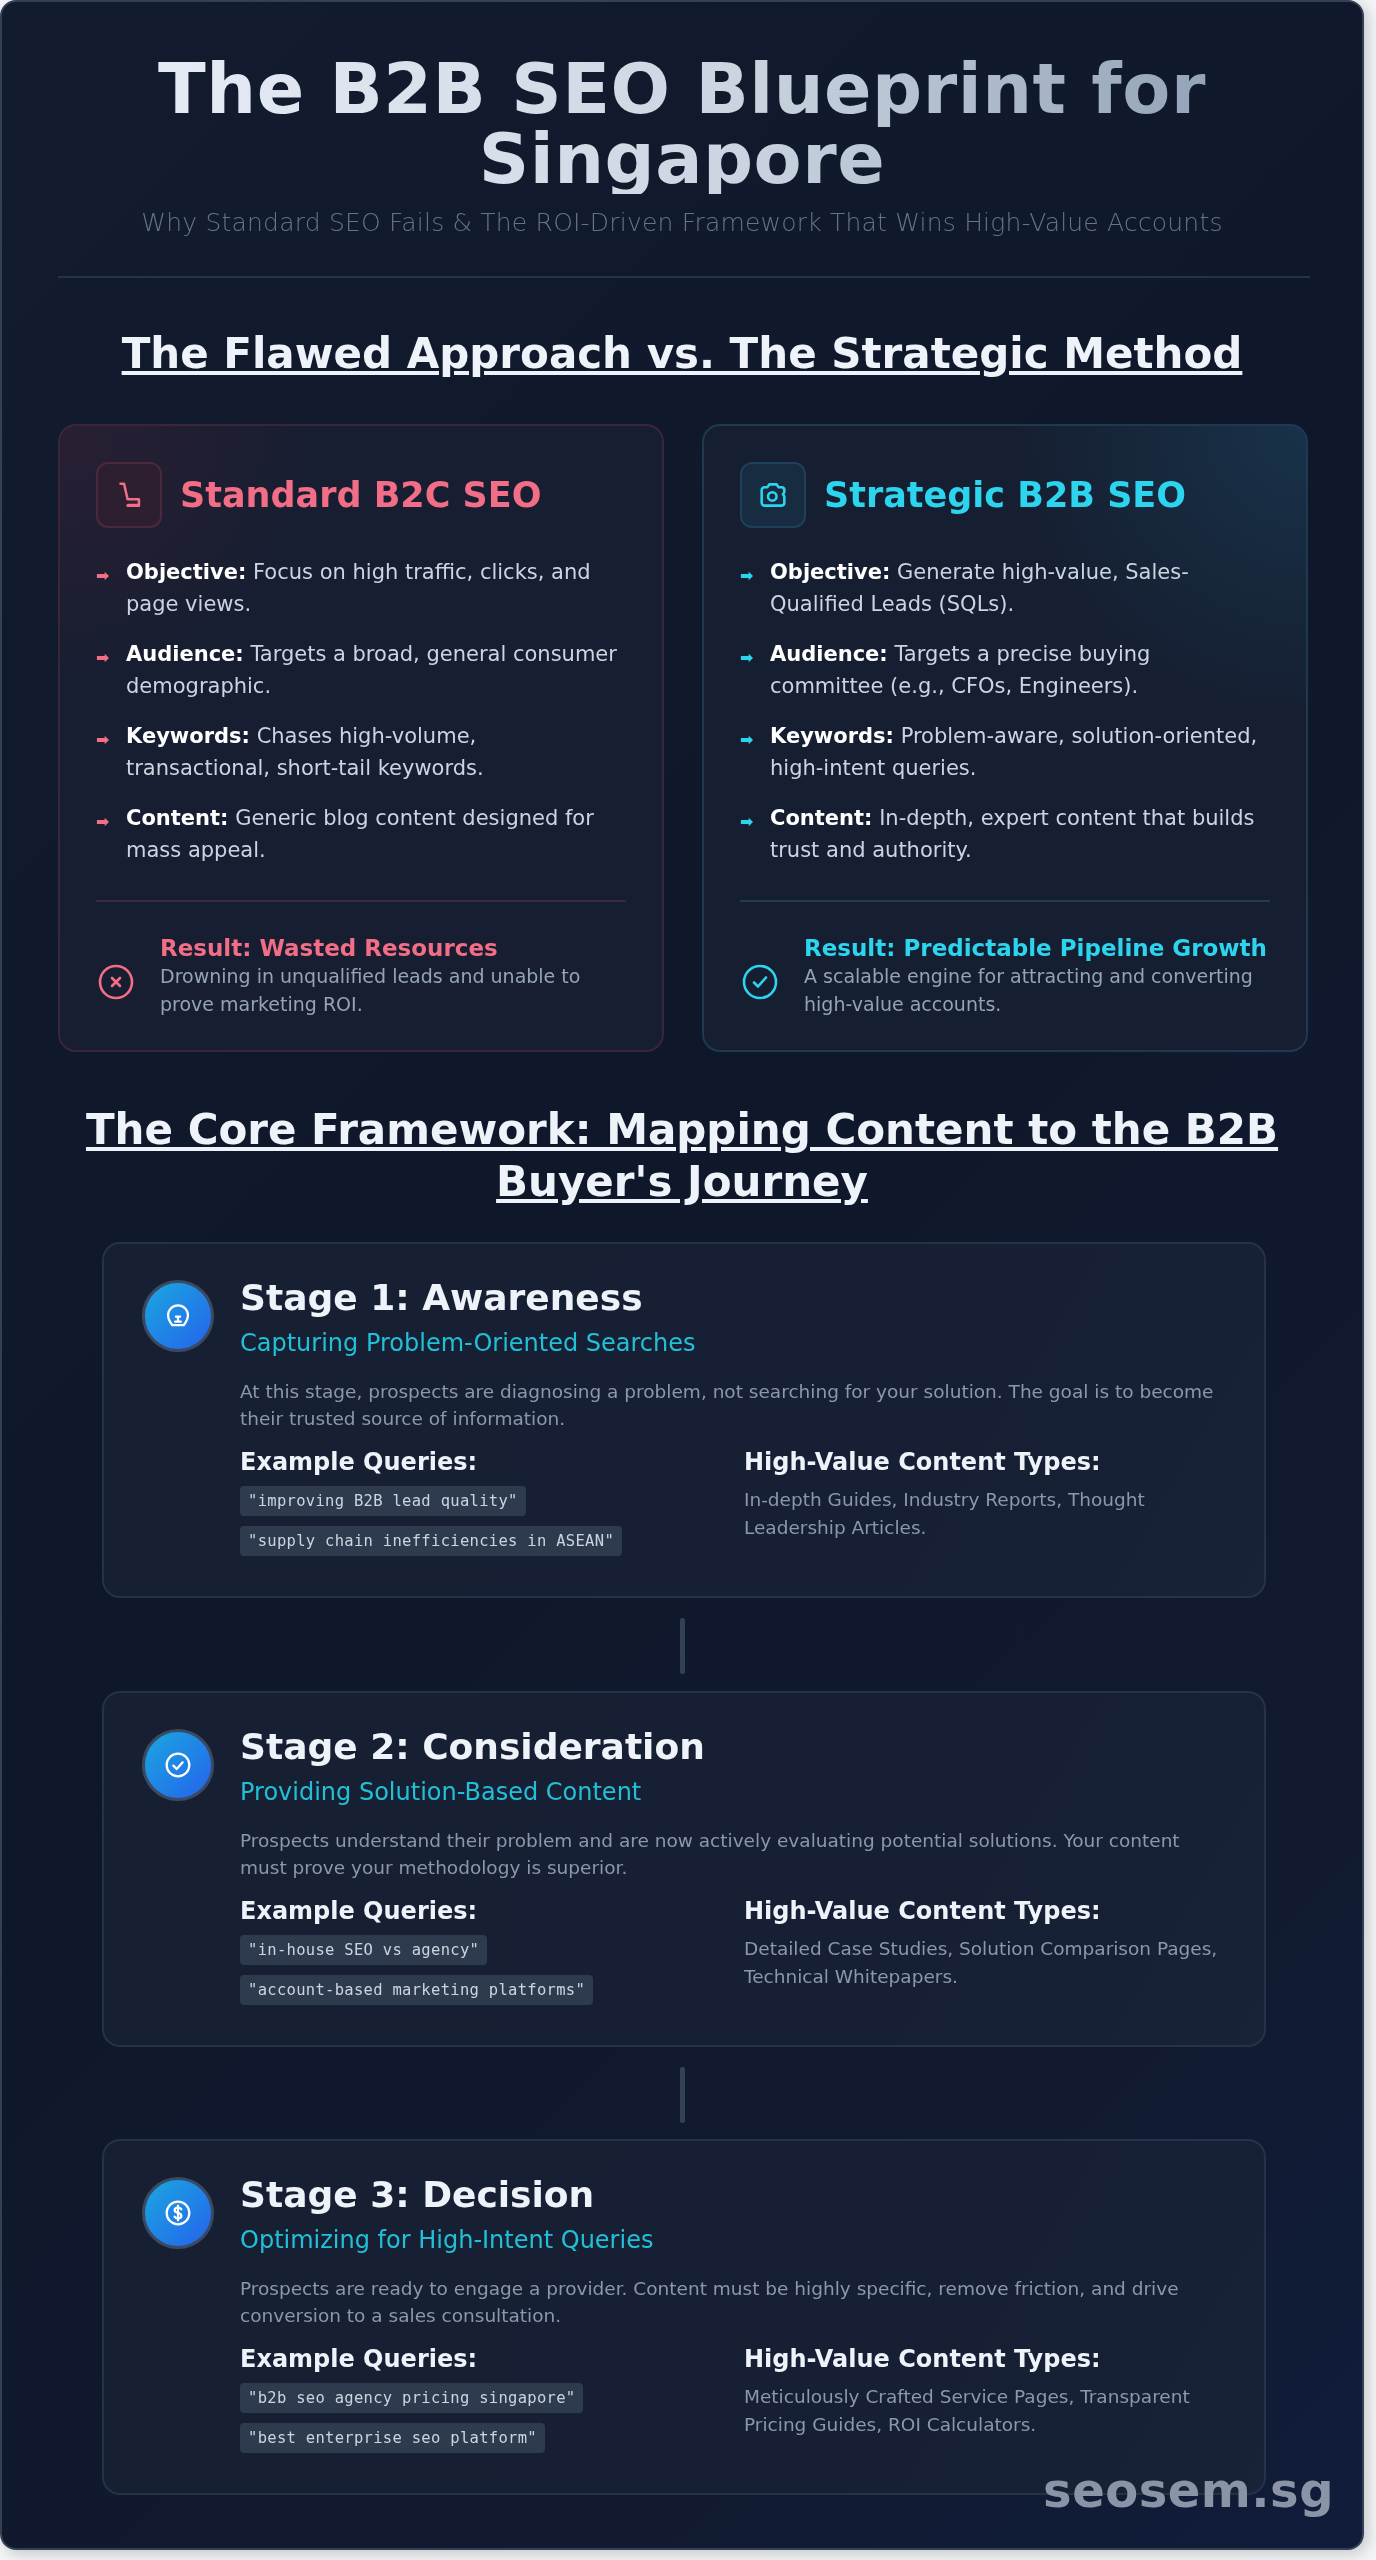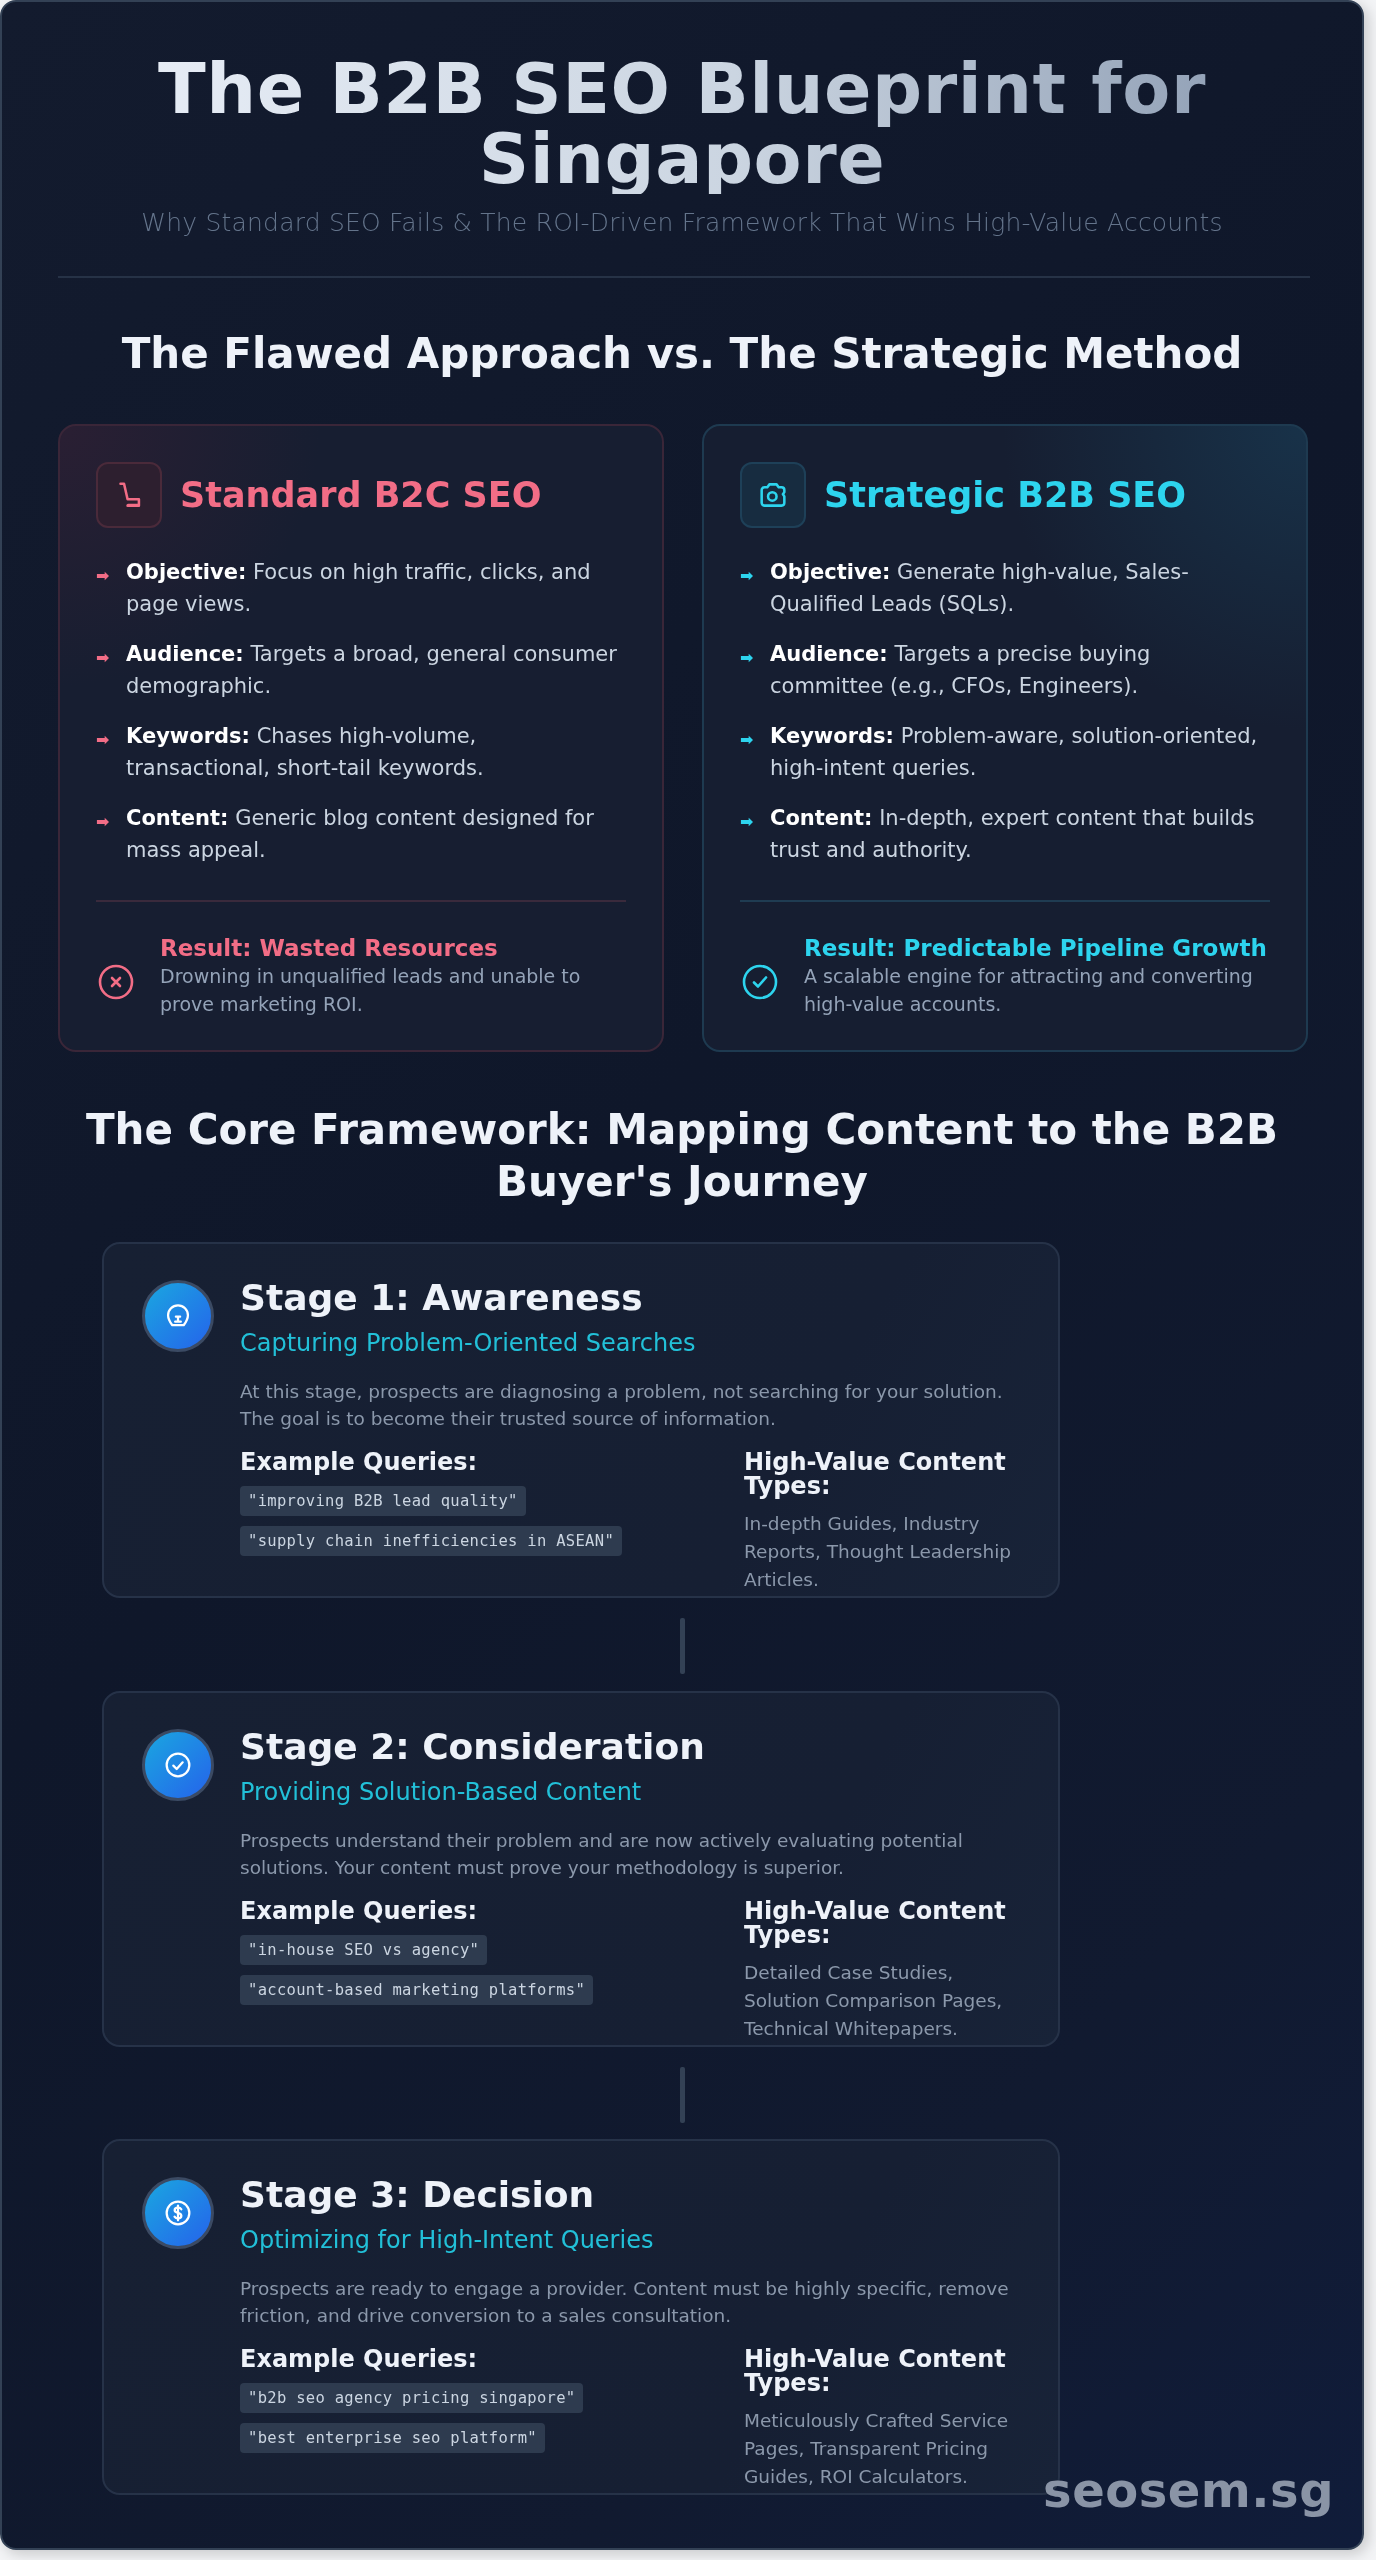--- a/index.html
+++ b/index.html
@@ -16,21 +16,21 @@
   .header { position: absolute; left: 0; top: 52px; width: 100%; text-align: center; }
   .main-title {
     font-weight: bold; font-size: 70px; line-height: 70px; letter-spacing: 0.5px;
     background: linear-gradient(90deg, #e6ecf5 0%, #cbd5e1 55%, #94a3b8 100%);
     -webkit-background-clip: text; background-clip: text; color: transparent;
     display: inline-block; padding: 0 4px;
   }
   .subtitle { margin-top: 14px; font-size: 25px; color: #64748b; font-weight: 300; letter-spacing: 0.2px; }
   .divider-top { position: absolute; left: 56px; top: 274px; width: 1252px; height: 2px; background: #263246; }
 
-  .section-title { position: absolute; left: 0; width: 100%; text-align: center; color: #eef2f9; font-weight: bold; font-size: 42px; line-height: 52px; }
+  .section-title { position: absolute; left: 0; width: 100%; text-align: center; color: #eef2f9; font-weight: bold; font-size: 42px; line-height: 52px; text-decoration: underline; }
 
   .compare-card {
     position: absolute; top: 422px; width: 606px; height: 628px; border-radius: 18px;
     background: #161e31; padding: 36px 36px 0 36px;
   }
   .card-bad { left: 56px; border: 2px solid #3a2638; background: radial-gradient(circle at 0% 0%, #2a1f33 0%, #171e31 30%); }
   .card-good { left: 700px; border: 2px solid #1e3a50; background: radial-gradient(circle at 100% 0%, #183249 0%, #161e31 35%); }
 
   .card-head { display: flex; align-items: center; height: 66px; }
   .card-icon { width: 66px; height: 66px; border-radius: 12px; display: flex; align-items: center; justify-content: center; flex-shrink: 0; }
@@ -52,21 +52,21 @@
   .card-good .card-sep { background: #1f3c52; }
 
   .result { position: absolute; left: 36px; right: 36px; top: 508px; display: flex; align-items: center; }
   .result-icon { width: 40px; height: 40px; flex-shrink: 0; margin-right: 24px; margin-top: 12px; }
   .result-title { font-weight: bold; font-size: 23px; line-height: 28px; }
   .card-bad .result-title { color: #f26d86; }
   .card-good .result-title { color: #2dd4ee; }
   .result-desc { font-size: 19px; line-height: 28px; color: #94a3b8; }
 
   .stage {
-    position: absolute; left: 100px; width: 958px; height: 356px; border-radius: 18px;
+    position: absolute; left: 100px; width: 1164px; height: 356px; border-radius: 18px;
     background: linear-gradient(120deg, #172033 0%, #161f33 70%, #182338 100%);
     border: 2px solid #263248;
   }
   .stage-icon {
     position: absolute; left: 38px; top: 36px; width: 72px; height: 72px; border-radius: 50%;
     background: linear-gradient(135deg, #1aa7e0 0%, #2563eb 100%);
     border: 3px solid #3b4a63; display: flex; align-items: center; justify-content: center;
   }
   .stage-body { position: absolute; left: 136px; top: 32px; right: 40px; }
   .stage-title { font-weight: bold; font-size: 36px; line-height: 44px; color: #eef2f9; }

